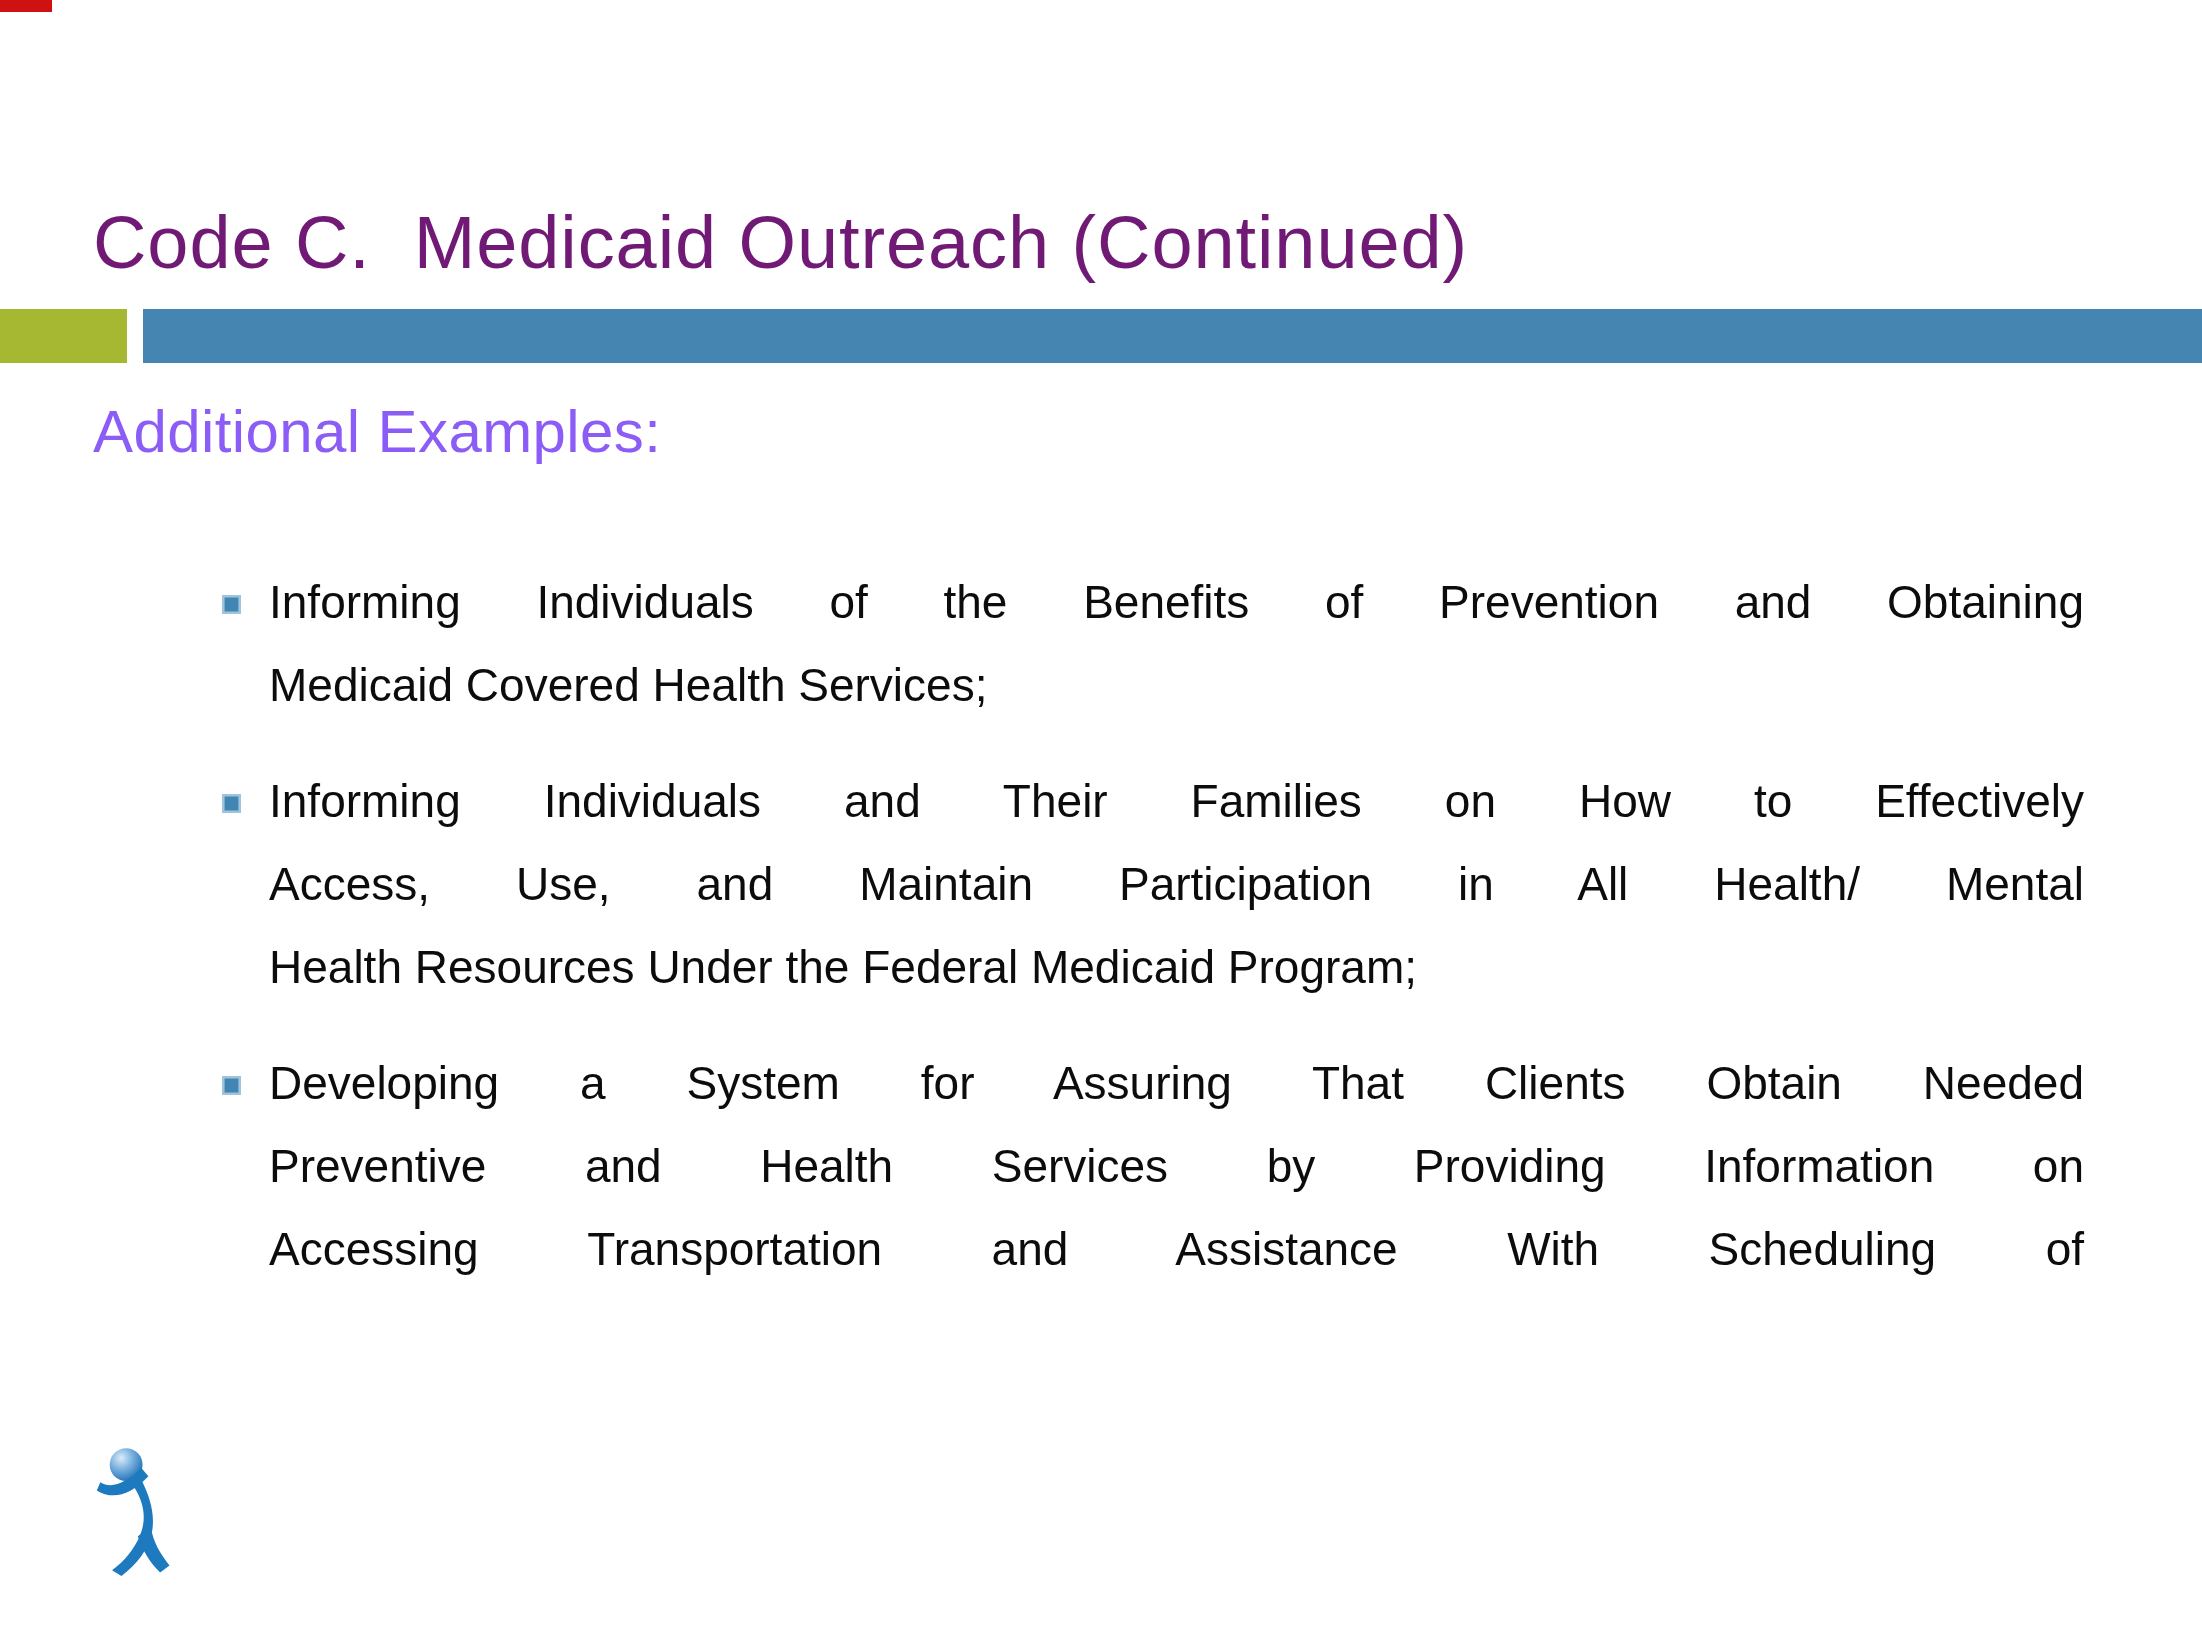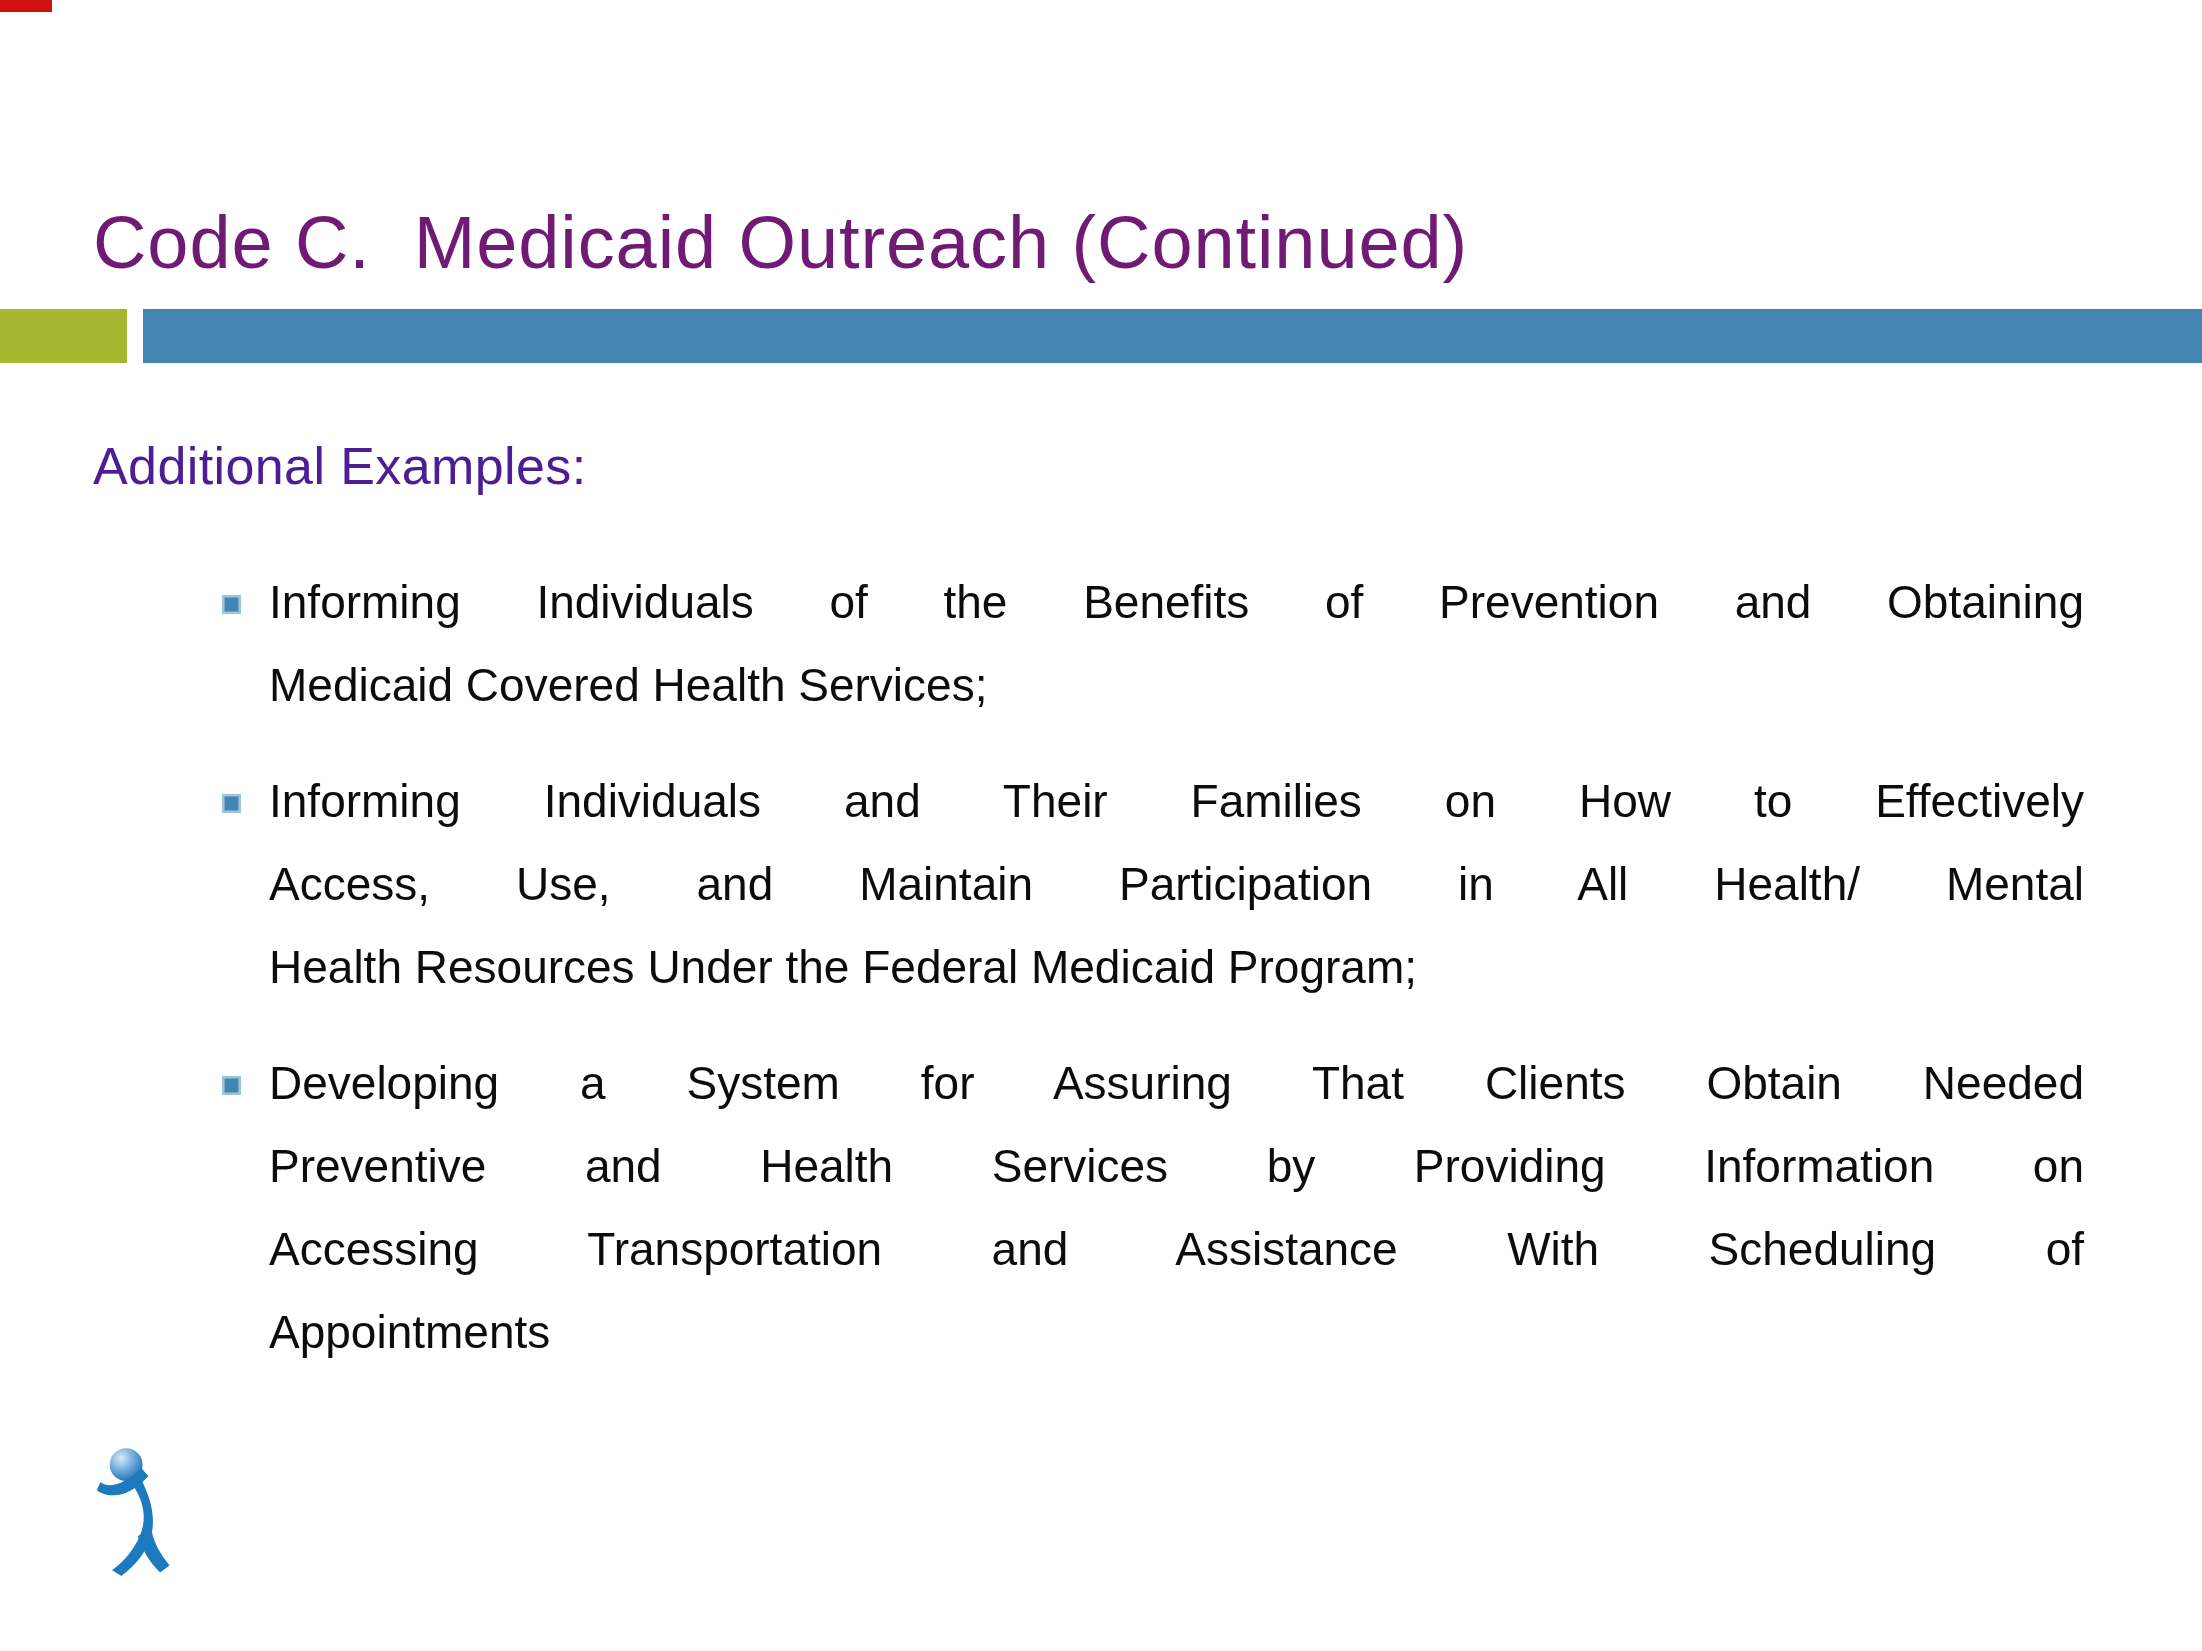--- a/index.html
+++ b/index.html
@@ -24,23 +24,22 @@
   .bar-green{
     position:absolute;left:0;top:309px;width:127px;height:54px;
     background:#a6b831;
   }
   .bar-blue{
     position:absolute;left:143px;top:309px;width:2060px;height:54px;
     background:#4485b1;
   }
   .subheading{
     position:absolute;left:93px;top:397px;
-    font-size:52px;color:#4c1d95;
+    font-size:60px;color:#8b5cf6;
     letter-spacing:0.4px;
-    margin-top:39px;
   }
   .bullets{
     position:absolute;left:222px;top:561px;width:1883px;
   }
   .bullet-item{
     display:flex;align-items:flex-start;
     margin-bottom:33px;
   }
   .bullet-square{
     flex:0 0 auto;
@@ -108,21 +107,20 @@
           <div class="bullet-line">Access, Use, and Maintain Participation in All Health/ Mental</div>
           <div class="bullet-line final">Health Resources Under the Federal Medicaid Program;</div>
         </div>
       </div>
       <div class="bullet-item">
         <span class="bullet-square"></span>
         <div class="bullet-text">
           <div class="bullet-line">Developing a System for Assuring That Clients Obtain Needed</div>
           <div class="bullet-line">Preventive and Health Services by Providing Information on</div>
           <div class="bullet-line">Accessing Transportation and Assistance With Scheduling of</div>
-          <div class="bullet-line final">Appointments</div>
         </div>
       </div>
     </div>
 
   <div class="logo">
     <svg class="logo-figure" viewBox="0 0 68 110" xmlns="http://www.w3.org/2000/svg">
       <defs>
         <radialGradient id="headGrad" cx="35%" cy="30%" r="75%">
           <stop offset="0%" stop-color="#dcebf8"></stop>
           <stop offset="45%" stop-color="#7db3e0"></stop>

